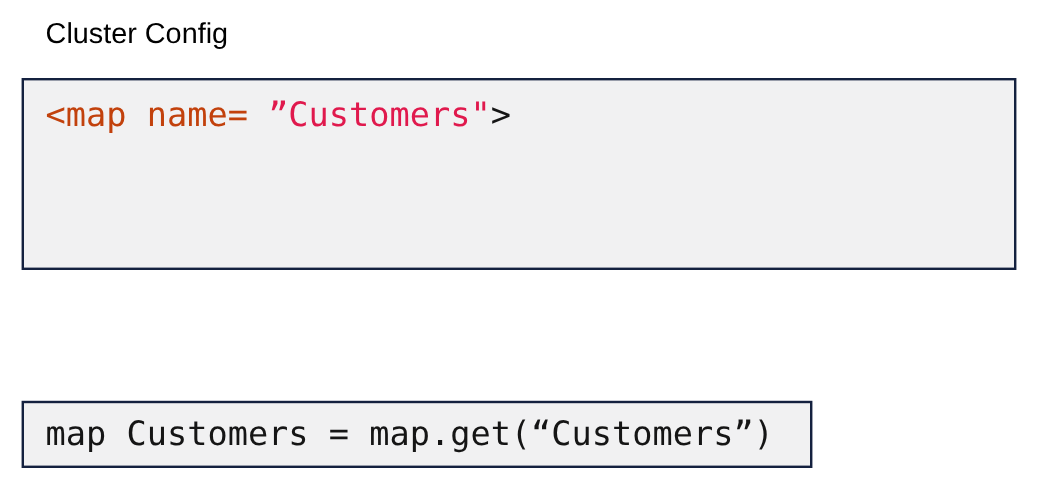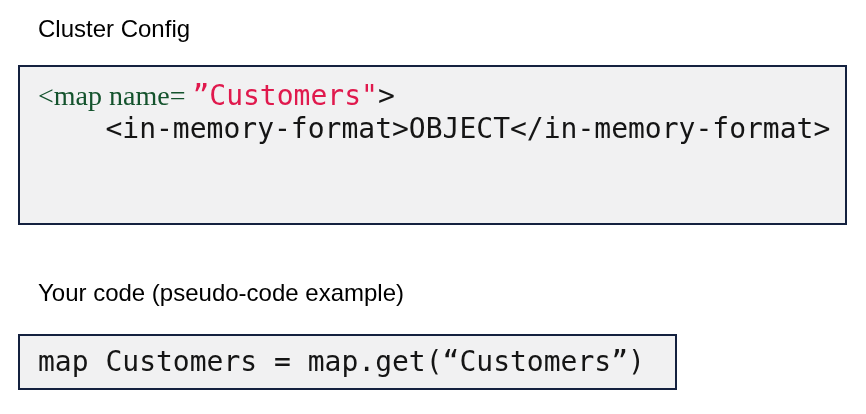--- a/index.html
+++ b/index.html
@@ -49,35 +49,33 @@
     height: 56px;
     padding: 0 9px 0 18px;
     line-height: 51px;
   }
   .code-line {
     white-space: pre;
     line-height: 33px;
   }
   #pseudo-block .code-line { line-height: 51px; }
 
-  .tok-navy  { color: #14532d; font-family: Liberation Serif, serif; }
+  .tok-navy  { color: #c2410c; }
   .tok-red   { color: #e0194d; }
   .tok-black { color: #151515; }
 </style>
 </head>
 <body>
 
 <div class="canvas">
 
   <div class="heading" id="heading-config">Cluster Config</div>
 
   <div class="code-block" id="config-block">
     <div class="code-line"><span class="tok-navy">&lt;map name= </span><span class="tok-red">”Customers"</span><span class="tok-black">&gt;</span></div>
-    <div class="code-line tok-black">    &lt;in-memory-format&gt;OBJECT&lt;/in-memory-format&gt;</div>
   </div>
 
-  <div class="heading" id="heading-code">Your code (pseudo-code example)</div>
 
   <div class="code-block" id="pseudo-block">
     <div class="code-line tok-black">map Customers = map.get(“Customers”)</div>
   </div>
 
 </div>
 
 </body></html>

